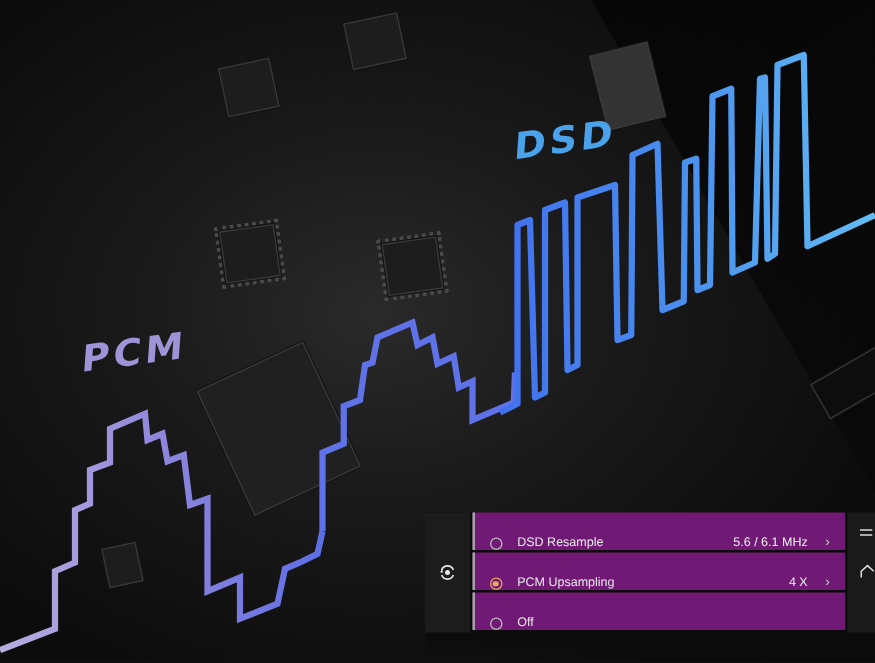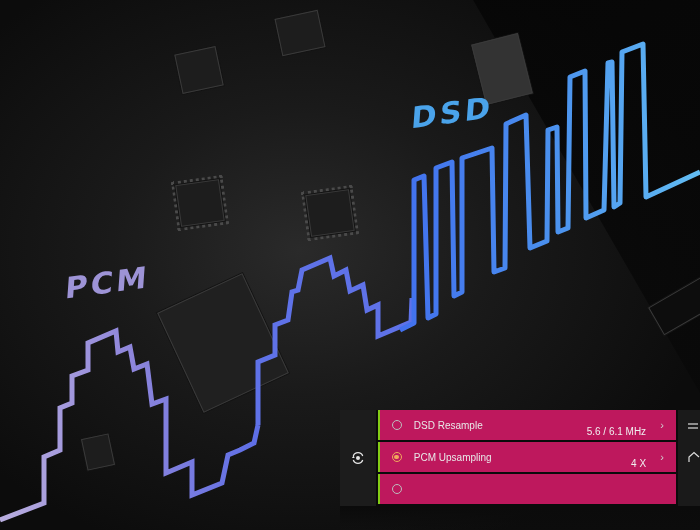--- a/index.html
+++ b/index.html
@@ -41,23 +41,23 @@
       position: absolute; left: 340px; top: 410px; width: 360px; height: 97px;
       display: flex; background: #0b0b0b;
     }
     .panel-side {
       width: 36px; height: 96px; background: #1c1c1c;
       display: flex; align-items: center; justify-content: center;
       border-right: 2px solid #0b0b0b;
     }
     .rows { width: 300px; display: flex; flex-direction: column; gap: 2px; }
     .row {
-      height: 30px; background: #be185d; display: flex; align-items: center;
+      height: 30px; background: #701a75; display: flex; align-items: flex-end;
       padding: 0 10px 0 12px; color: #e8e8e8; font-size: 10px; cursor: pointer;
-      border-left: 2px solid #84cc16;
+      border-left: 2px solid #a3a3a3;
     }
     .radio {
       width: 10px; height: 10px; border-radius: 50%; border: 1.3px solid #bdbdbd;
       margin-right: 12px; box-sizing: border-box; flex: none; position: relative;
     }
     .radio.checked { border-color: #f0a95c; }
     .radio.checked::after {
       content: ""; position: absolute; left: 1.5px; top: 1.5px; width: 4.5px; height: 4.5px;
       border-radius: 50%; background: #f0a95c;
     }
@@ -129,20 +129,21 @@
       <span class="chev">›</span>
     </div>
     <div class="row">
       <span class="radio checked"></span>
       <span class="row-label">PCM Upsampling</span>
       <span class="row-value">4 X</span>
       <span class="chev">›</span>
     </div>
     <div class="row">
       <span class="radio"></span>
+      <span class="row-label">Off</span>
     </div>
   </div>
   <div class="right-strip">
     <svg class="rs-icon" style="top:11px;" width="10" height="10" viewBox="0 0 10 10">
       <line x1="0" y1="3" x2="10" y2="3" stroke="#ddd" stroke-width="1.2"></line>
       <line x1="0" y1="7" x2="10" y2="7" stroke="#ddd" stroke-width="1.2"></line>
     </svg>
     <svg class="rs-icon" style="top:41px;" width="12" height="12" viewBox="0 0 12 12">
       <path d="M1,11 L1,6 L6,1.5 L11,6" fill="none" stroke="#ddd" stroke-width="1.2"></path>
     </svg>

